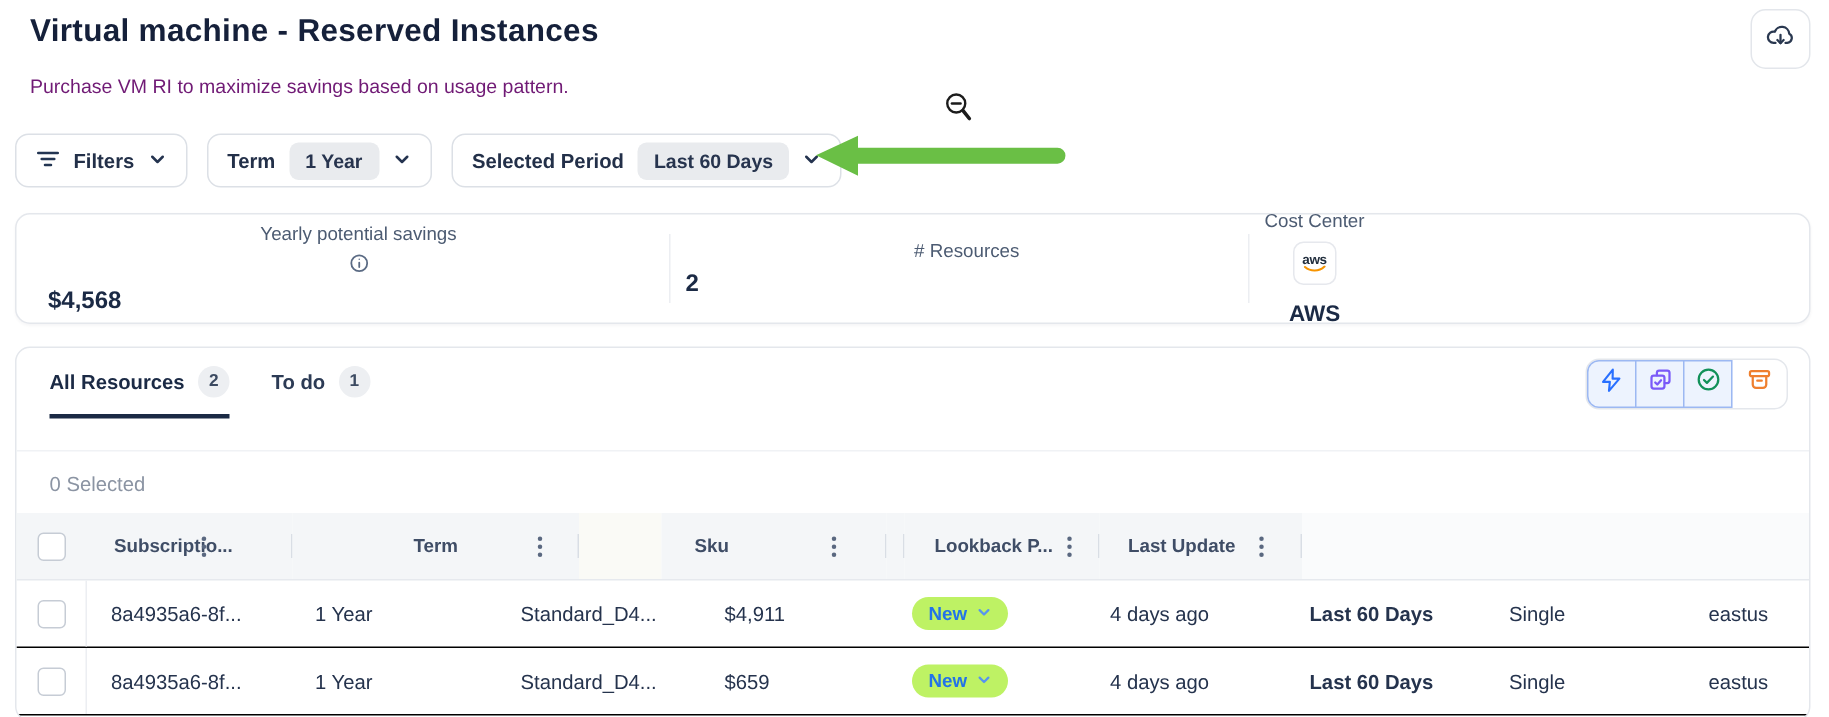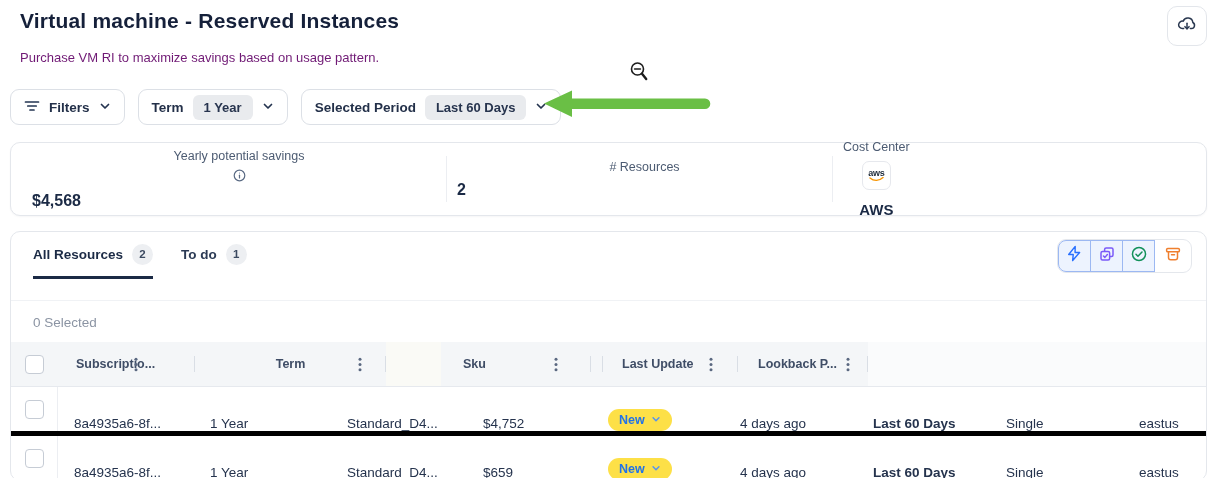--- a/index.html
+++ b/index.html
@@ -71,34 +71,34 @@
   .hc-term{width:191px;justify-content:center;} .hc-term .hlabel{padding:0;} .hc-term .kebab{right:24px;}
   .hc-sp1{width:55px;background:#fafaf6;}
   .hc-sku{width:150px;}   .hc-sku .hlabel{padding-left:22px;} .hc-sku .kebab{right:33px;}
   .hc-sp2{width:12px;}
   .hc-status{width:123px;} .hc-status .hlabel{padding-left:16px;} .hc-status .kebab{right:26px;}
   .hc-update{width:135px;} .hc-update .hlabel{padding-left:19px;} .hc-update .kebab{right:25px;}
   .hc-look{width:130px;}   .hc-look .hlabel{padding-left:20px;}  .hc-look .kebab{right:18px;}
   .hc-fill{flex:1;background:#fafbfc;}
 
   
-  .trow{display:flex;height:44px;border-bottom:5px solid #000000;align-items:flex-end;font-size:13.5px;color:#25334d;}
+  .trow{display:flex;height:44px;border-bottom:1px solid #000000;align-items:center;font-size:13.5px;color:#25334d;}
   .tc{box-sizing:border-box;padding-left:16px;white-space:nowrap;}
   .tc-cb{width:47px;padding:0;display:flex;justify-content:center;align-items:center;align-self:stretch;
          border-right:1px solid #eceef2;}
   .tc-sub{width:136px;}
   .tc-term{width:137px;padding-left:16px;}
   .tc-sku{width:135px;}
   .tc-price{width:125px;padding-left:17px;}
   .tc-status{width:133px;padding-left:17px;}
   .tc-update{width:132px;font-weight:400;}
   .tc-look{width:133px;padding-left:17px;font-weight:700;}
   .tc-scope{width:132px;padding-left:17px;}
   .tc-region{flex:1;padding-left:18px;}
-  .badge{display:inline-flex;align-items:center;gap:6px;background:#fde047;color:#2273e8;font-size:12.5px;
+  .badge{display:inline-flex;align-items:center;gap:6px;background:#bef264;color:#2273e8;font-size:12.5px;
          font-weight:700;padding:4px 11px;border-radius:999px;cursor:pointer;}
   .cb{width:17px;height:17px;border:1.5px solid #c6ccd5;border-radius:4px;background:#fff;cursor:pointer;}
 </style>
 </head>
 <body>
 
 <div class="page">
 
   <div class="title">Virtual machine - Reserved Instances</div>
   <div class="subtitle">Purchase VM RI to maximize savings based on usage pattern.</div>
@@ -280,51 +280,51 @@
         <span class="hlabel">Sku</span>
         <span class="kebab">
           <svg width="4" height="15" viewBox="0 0 4 15">
               <circle cx="2" cy="2.2" r="1.5" fill="#5a6880"></circle>
               <circle cx="2" cy="7.5" r="1.5" fill="#5a6880"></circle>
               <circle cx="2" cy="12.8" r="1.5" fill="#5a6880"></circle>
             </svg>
         </span>
       </div>
       <div class="hcell hc-sp2 divR"></div>
+      <div class="hcell hc-look divR">
+        <span class="hlabel">Lookback P...</span>
+        <span class="kebab">
+          <svg width="4" height="15" viewBox="0 0 4 15">
+              <circle cx="2" cy="2.2" r="1.5" fill="#5a6880"></circle>
+              <circle cx="2" cy="7.5" r="1.5" fill="#5a6880"></circle>
+              <circle cx="2" cy="12.8" r="1.5" fill="#5a6880"></circle>
+            </svg>
+        </span>
+      </div>
       <div class="hcell hc-update divR">
         <span class="hlabel">Last Update</span>
-        <span class="kebab">
-          <svg width="4" height="15" viewBox="0 0 4 15">
-              <circle cx="2" cy="2.2" r="1.5" fill="#5a6880"></circle>
-              <circle cx="2" cy="7.5" r="1.5" fill="#5a6880"></circle>
-              <circle cx="2" cy="12.8" r="1.5" fill="#5a6880"></circle>
-            </svg>
-        </span>
-      </div>
-      <div class="hcell hc-look divR">
-        <span class="hlabel">Lookback P...</span>
         <span class="kebab">
           <svg width="4" height="15" viewBox="0 0 4 15">
               <circle cx="2" cy="2.2" r="1.5" fill="#5a6880"></circle>
               <circle cx="2" cy="7.5" r="1.5" fill="#5a6880"></circle>
               <circle cx="2" cy="12.8" r="1.5" fill="#5a6880"></circle>
             </svg>
         </span>
       </div>
       <div class="hcell hc-fill"></div>
     </div>
 
     <div class="trow">
       <div class="tc tc-cb">
           <span class="cb"></span>
         </div>
       <div class="tc tc-sub">8a4935a6-8f...</div>
       <div class="tc tc-term">1 Year</div>
       <div class="tc tc-sku">Standard_D4...</div>
-      <div class="tc tc-price">$4,752</div>
+      <div class="tc tc-price">$4,911</div>
       <div class="tc tc-status">
         <span class="badge">
           <span>New</span>
           <span>
             <svg width="10" height="10" viewBox="0 0 12 12" fill="none" stroke="#5694f0" stroke-width="1.8" stroke-linecap="round" stroke-linejoin="round">
                 <path d="M2.5 4.5 6 8l3.5-3.5"></path>
               </svg>
           </span>
         </span>
       </div>

